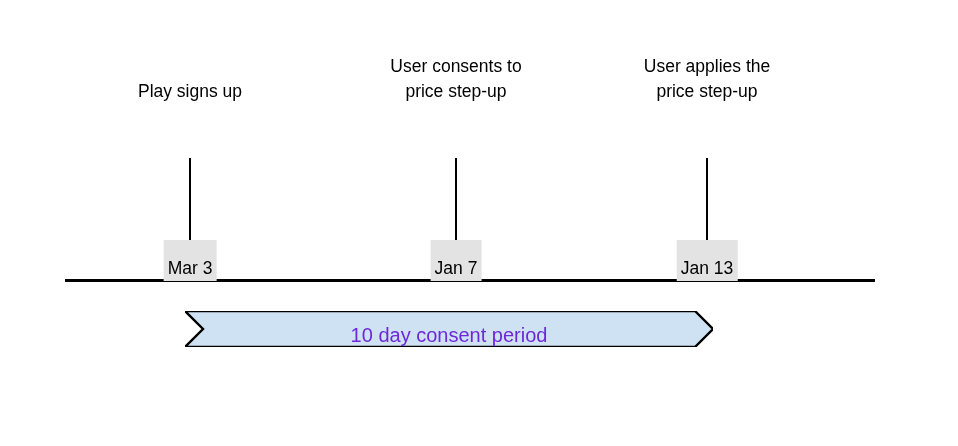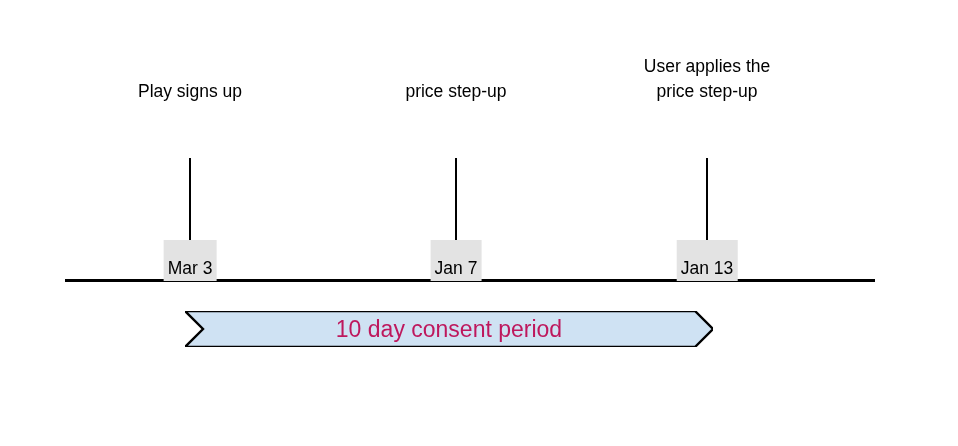--- a/index.html
+++ b/index.html
@@ -84,24 +84,24 @@
     width: 100%;
     height: 100%;
   }
   .period-banner-label {
     position: absolute;
     left: 0;
     top: 0;
     width: 100%;
     height: 100%;
     display: flex;
-    align-items: center;
+    align-items: flex-end;
     justify-content: center;
-    font-size: 23px;
-    color: #be185d;
+    font-size: 20px;
+    color: #6d28d9;
     pointer-events: none;
   }
 </style>
 </head>
 <body>
 
 <div id="timeline-diagram">
 
   <div class="axis-line"></div>
 
@@ -109,20 +109,21 @@
     <div class="event-label">
       <span>Play signs up</span>
       
     </div>
     <div class="tick-line"></div>
     <div class="date-chip">Mar 3</div>
   </div>
 
   <div class="event-marker" style="left:456px;">
     <div class="event-label">
+      <span>User consents to</span>
       <span class="line2">price step-up</span>
     </div>
     <div class="tick-line"></div>
     <div class="date-chip">Jan 7</div>
   </div>
 
   <div class="event-marker" style="left:707px;">
     <div class="event-label">
       <span>User applies the</span>
       <span class="line2">price step-up</span>

